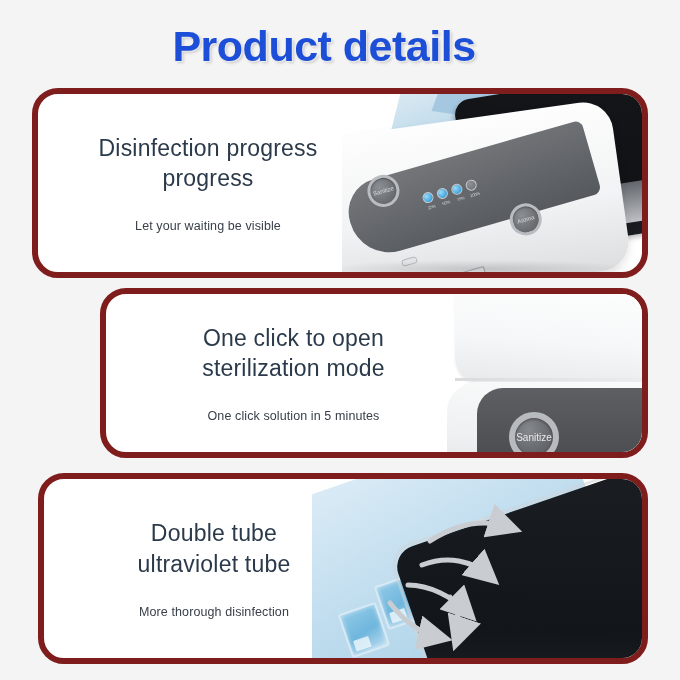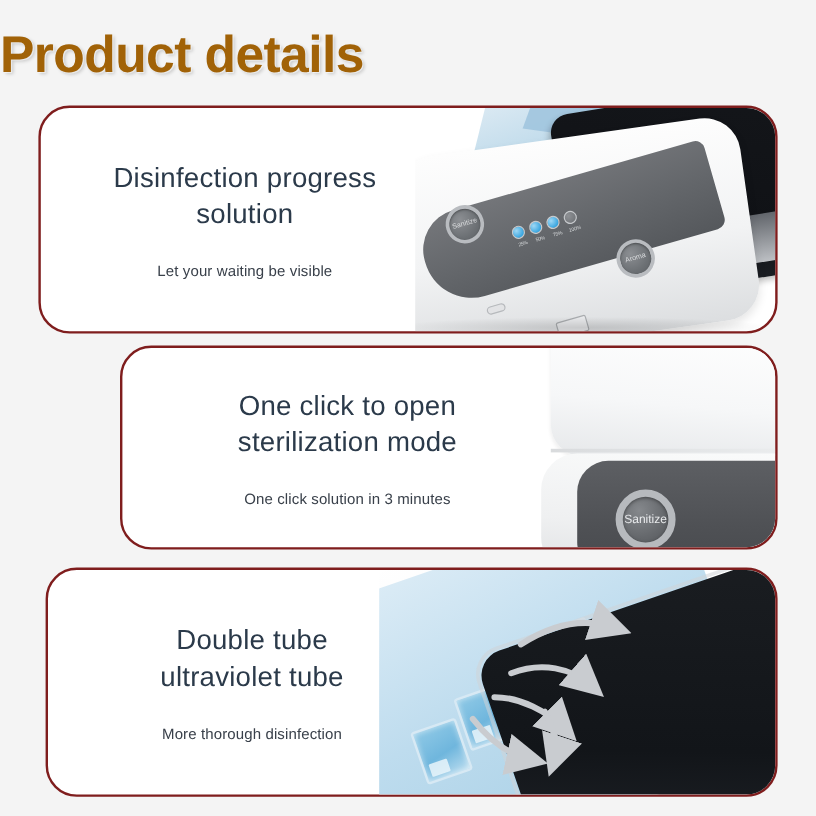--- a/index.html
+++ b/index.html
@@ -13,33 +13,33 @@
     position:relative;
     width:680px; height:680px;
     background:#f4f4f4;
   }
 
   
   .page-title {
     position:absolute;
     left:0; top:22px;
     width:648px;
-    text-align:left;
+    text-align:center;
     font-size:43px;
     font-weight:bold;
     letter-spacing:-0.5px;
-    color:#a16207;
+    color:#1d4ed8;
     text-shadow:1px 1px 0 rgba(255,255,255,.55), 2px 2px 3px rgba(0,0,0,.18);
   }
 
   
   .card {
     position:absolute;
     background:#ffffff;
-    border:2px solid #7f1d1d;
+    border:6px solid #7f1d1d;
     border-radius:26px;
     overflow:hidden;
   }
   .card-1 { left:32px;  top:88px;  width:616px; height:190px; }
   .card-2 { left:100px; top:288px; width:548px; height:170px; }
   .card-3 { left:38px;  top:473px; width:610px; height:191px; }
 
   .card-text {
     position:absolute;
     left:0; top:0;
@@ -306,21 +306,21 @@
 
 <div id="page">
 
   <div class="page-title">Product details</div>
 
   <div class="card card-1">
 
     <div class="card-text">
       <div class="card-heading">
         <div>Disinfection progress</div>
-        <div>solution</div>
+        <div>progress</div>
       </div>
       <div class="card-sub">Let your waiting be visible</div>
     </div>
 
     <div class="art1">
       <div class="a1-blue"></div>
       <div class="a1-blue2"></div>
       <div class="a1-phone"></div>
       <div class="a1-phone-edge"></div>
 
@@ -353,21 +353,21 @@
     </div>
   </div>
 
   <div class="card card-2">
 
     <div class="card-text">
       <div class="card-heading">
         <div>One click to open</div>
         <div>sterilization mode</div>
       </div>
-      <div class="card-sub">One click solution in 3 minutes</div>
+      <div class="card-sub">One click solution in 5 minutes</div>
     </div>
 
     <div class="art2">
       <div class="a2-lid"></div>
       <div class="a2-seam"></div>
       <div class="a2-base"></div>
       <div class="a2-panel"></div>
       <div class="a2-btn">Sanitize</div>
     </div>
   </div>

